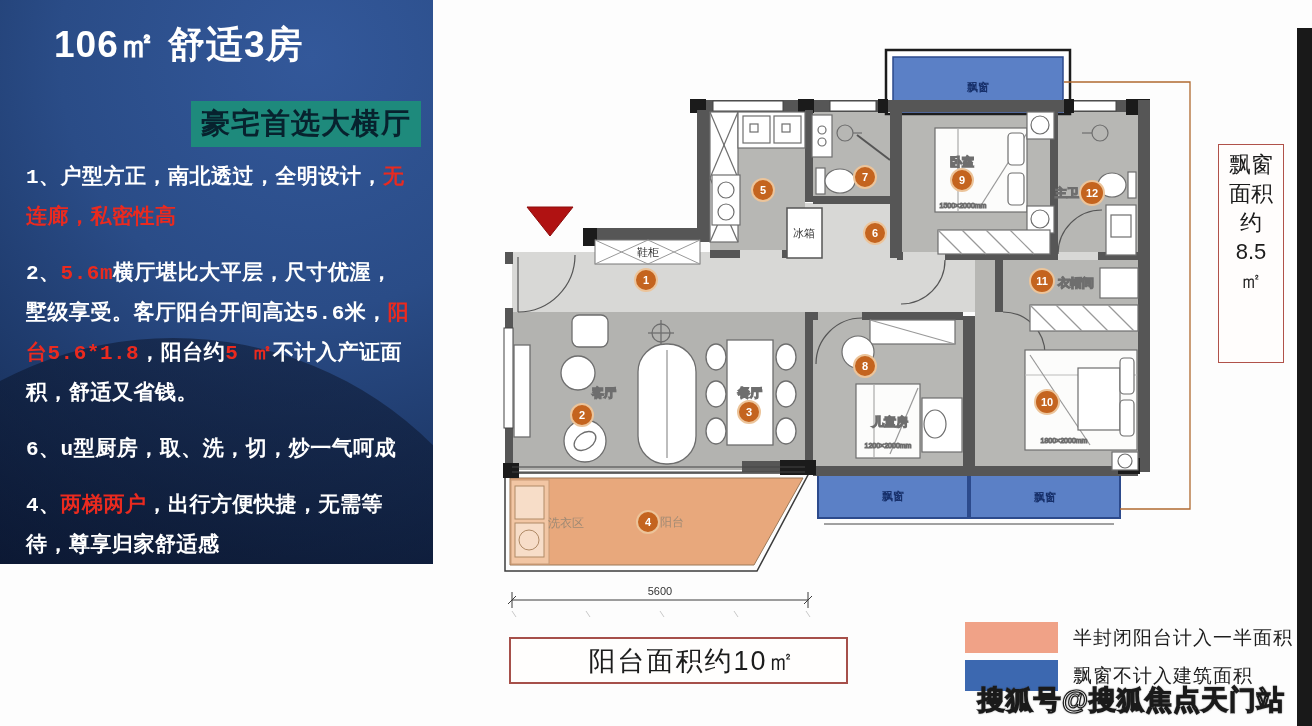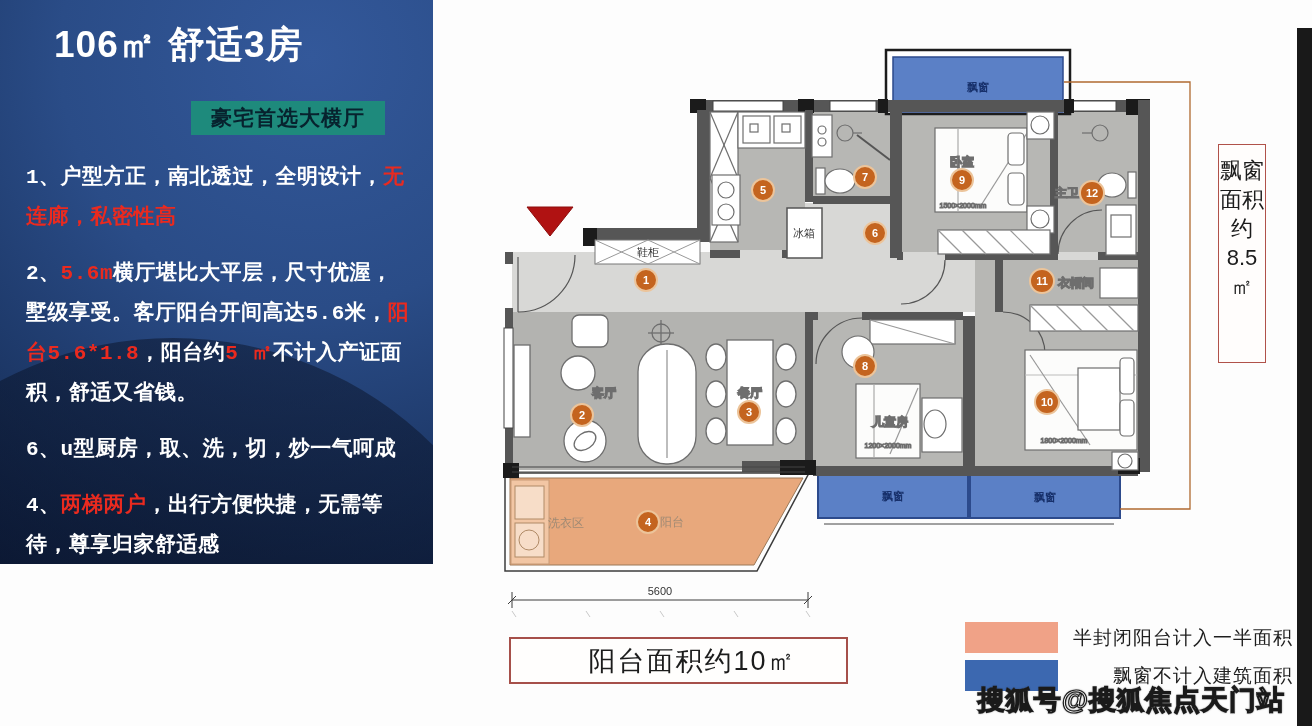--- a/index.html
+++ b/index.html
@@ -6,35 +6,35 @@
   body{font-family:"Liberation Sans",sans-serif;background:#ffffff;}
   #stage{position:relative;width:1312px;height:726px;overflow:hidden;background:#fdfdfd;}
 
   
   .panel{position:absolute;left:0;top:0;width:433px;height:564px;overflow:hidden;
     background:radial-gradient(circle 840px at 72% 10%, #33589a 0%, #2a4c87 30%, #1b3563 55%, #0d1d3f 78%, #081226 100%);}
   .panel .curve{position:absolute;left:-45%;top:60%;width:170%;height:130%;border-radius:50%;
     background:radial-gradient(circle at 50% 40%, rgba(6,12,28,.55), rgba(6,12,28,.35));}
   .panel-title{position:absolute;left:54px;top:20px;font-size:37px;font-weight:700;color:#ffffff;letter-spacing:1px;white-space:nowrap;}
   .panel-tag{position:absolute;left:191px;top:101px;background:#1e8a7c;color:#07222e;
-    font-size:21px;font-weight:700;padding:3px 20px;white-space:nowrap;letter-spacing:1px;}
+    font-size:29px;font-weight:700;padding:3px 10px;white-space:nowrap;letter-spacing:1px;}
   .points{position:absolute;left:26px;top:158px;width:388px;}
   .points p{margin:0 0 16px 0;font-size:21px;font-weight:700;color:#ffffff;line-height:40px;letter-spacing:.5px;font-family:Liberation Mono, monospace;}
   .points .red{color:#ea2a1f;}
   .panel-highlight{position:absolute;left:42px;top:590px;font-size:24px;font-weight:400;color:#e8231c;letter-spacing:2px;white-space:nowrap;}
 
   
   .balcony-box{position:absolute;left:509px;top:637px;width:307px;height:43px;border:2px solid #a6504a;
     background:#fffefd;display:flex;align-items:center;justify-content:center;
     font-size:27px;color:#1c1c1c;letter-spacing:2px;padding-left:28px;}
-  .bay-box{position:absolute;left:1218px;top:144px;width:48px;height:219px;border:1px solid #b0524a;
+  .bay-box{position:absolute;left:1218px;top:144px;width:66px;height:219px;border:1px solid #b0524a;
     background:#fffdfc;text-align:center;font-size:22px;color:#1c1c1c;line-height:29px;
-    white-space:pre-line;padding-top:11px;box-sizing:border-box;}
+    white-space:pre-line;padding-top:5px;box-sizing:border-box;}
   .legend{position:absolute;left:965px;top:622px;}
-  .legend-row{display:flex;align-items:center;margin-bottom:7px;justify-content:space-between;}
+  .legend-row{display:flex;align-items:center;margin-bottom:7px;}
   .legend-swatch{width:93px;height:31px;margin-right:15px;}
   .legend-label{font-size:19px;color:#1e1e1e;white-space:nowrap;letter-spacing:1px;}
   .watermark{position:absolute;right:27px;bottom:8px;font-size:27px;font-weight:700;color:#ffffff;
     -webkit-text-stroke:1.2px #1a1a1a;text-shadow:0 0 2px #222;white-space:nowrap;letter-spacing:1px;z-index:5;}
   .edge-strip{position:absolute;left:1297px;top:28px;width:15px;height:698px;background:#191919;}
 
   svg text{font-family:"Liberation Sans",sans-serif;}
   .room-label{font-size:12px;font-weight:700;fill:#2b2b2b;}
   .small-label{font-size:11px;fill:#333333;}
   .bay-label{font-size:11px;font-weight:700;fill:#17306b;}

